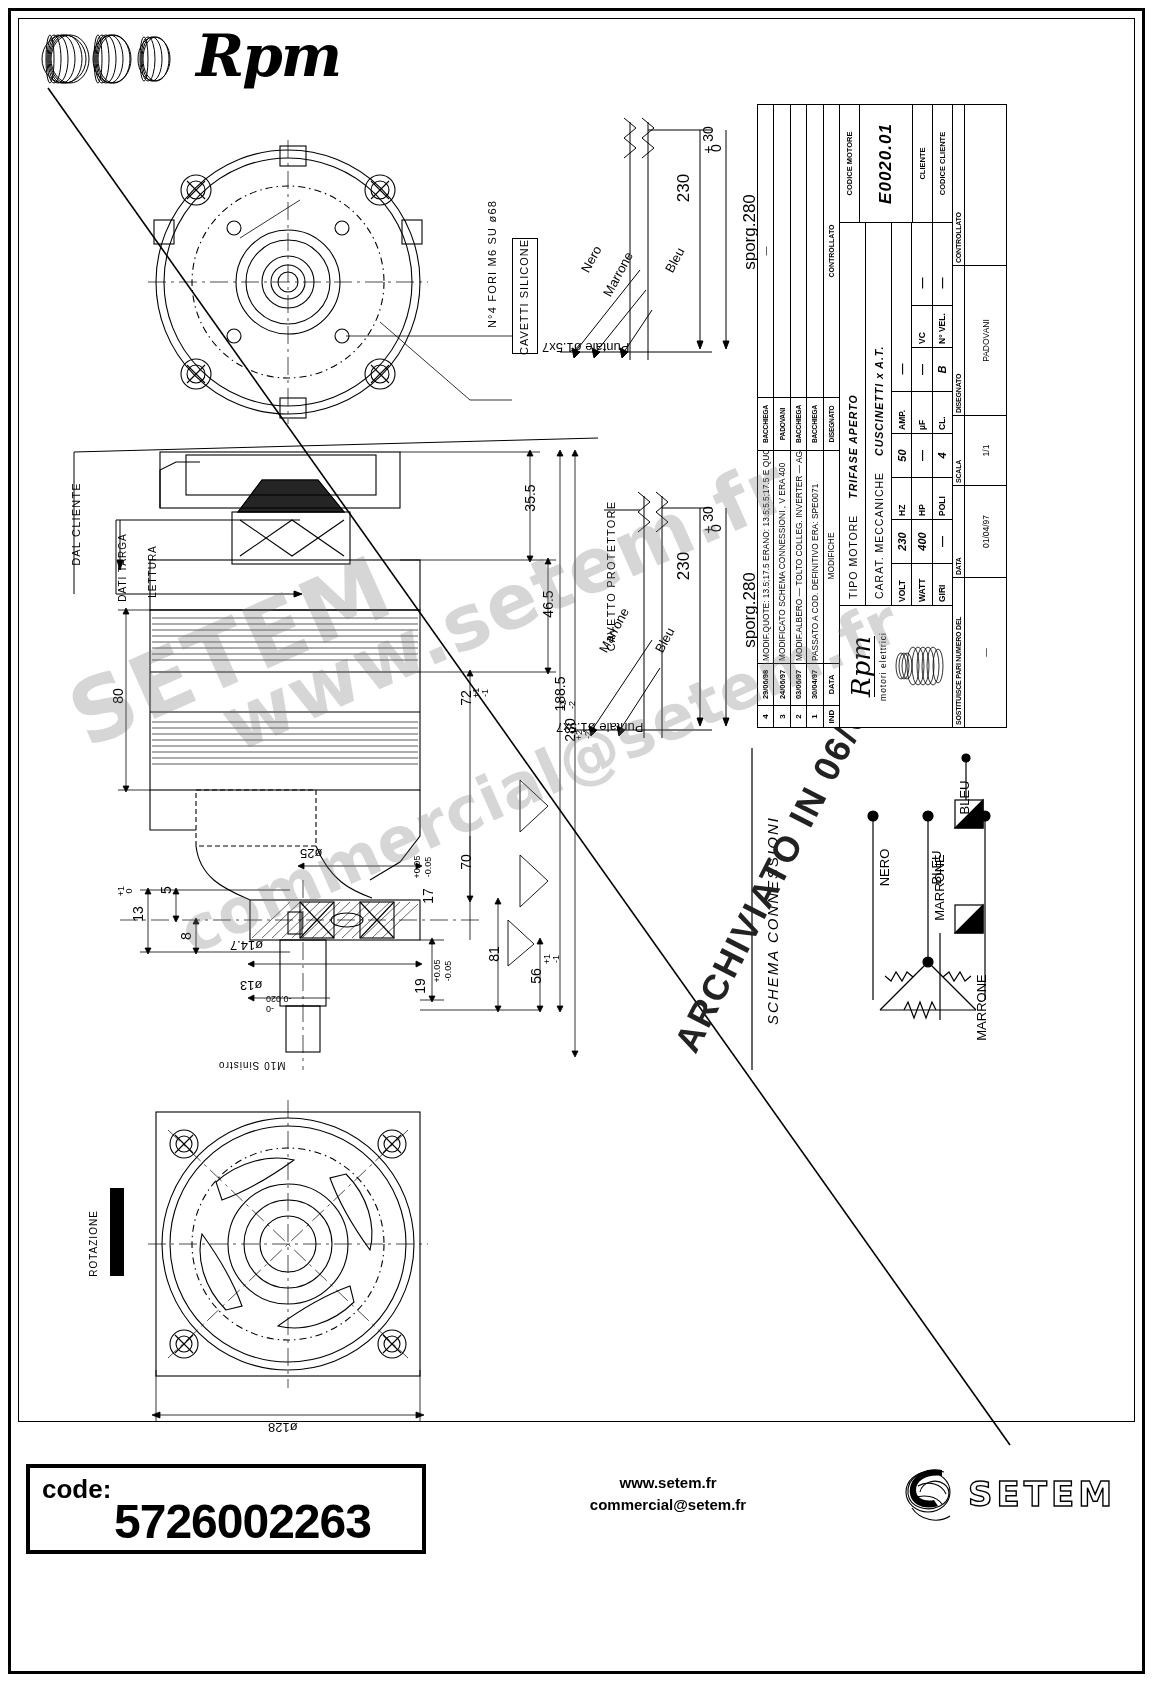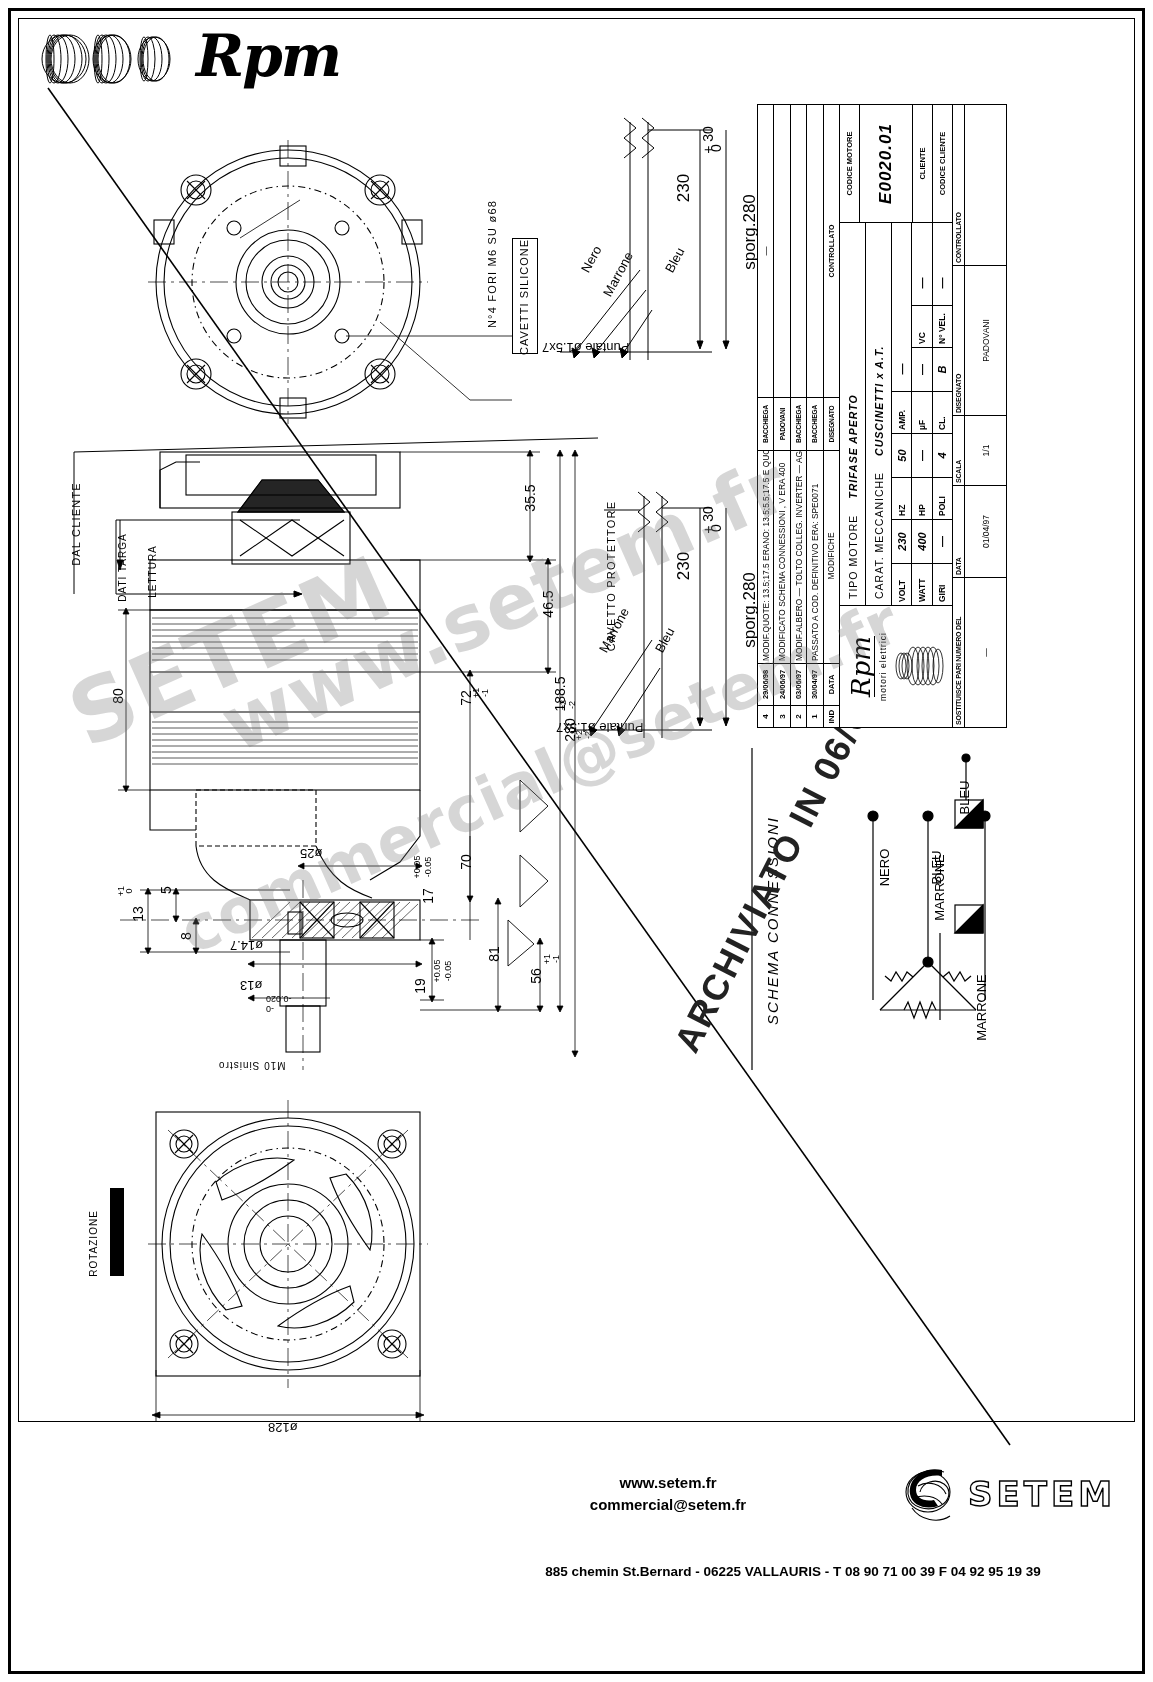--- a/index.html
+++ b/index.html
@@ -807,25 +807,28 @@
 
       </div>
     </div>
   </div>
 
   <div class="wm wm1">SETEM</div>
   <div class="wm wm2">commercial@setem.fr</div>
   <div class="wm" style="left:200px; top:560px; font-size:76px; transform:rotate(-24deg); letter-spacing:1px;">www.setem.fr</div>
 
   <div class="footer">
+    <div class="code-box">
+      <div class="code-label">code:</div>
+      <div class="code-value">5726002263</div>
+    </div>
     <div class="setem-info">
       <div class="w">www.setem.fr</div>
       <div class="w">commercial@setem.fr</div>
     </div>
-    <div class="setem-addr">885 chemin St.Bernard  -   06225 VALLAURIS  -  T 08 90 71 00 39   F 04 92 95 19 39</div>
     <div class="setem-logo">
       <svg width="66" height="68" viewBox="0 0 66 68">
         <g fill="none" stroke="#000" stroke-width="1.1">
           <path d="M46 10 C26 4 8 16 10 32 C12 46 30 50 42 44 C52 39 54 28 46 22 C38 16 24 20 22 30"></path>
           <ellipse cx="30" cy="30" rx="22" ry="20"></ellipse>
           <path d="M14 46 C22 58 40 62 52 54"></path>
           <path d="M20 24 C30 18 44 22 48 32"></path>
           <path d="M16 36 C26 32 38 34 44 42"></path>
         </g>
         <path d="M44 8 C26 4 10 16 12 32 C14 44 28 48 40 44 L36 38 C26 40 18 36 18 28 C18 18 30 12 44 14 Z" fill="#000"></path>

